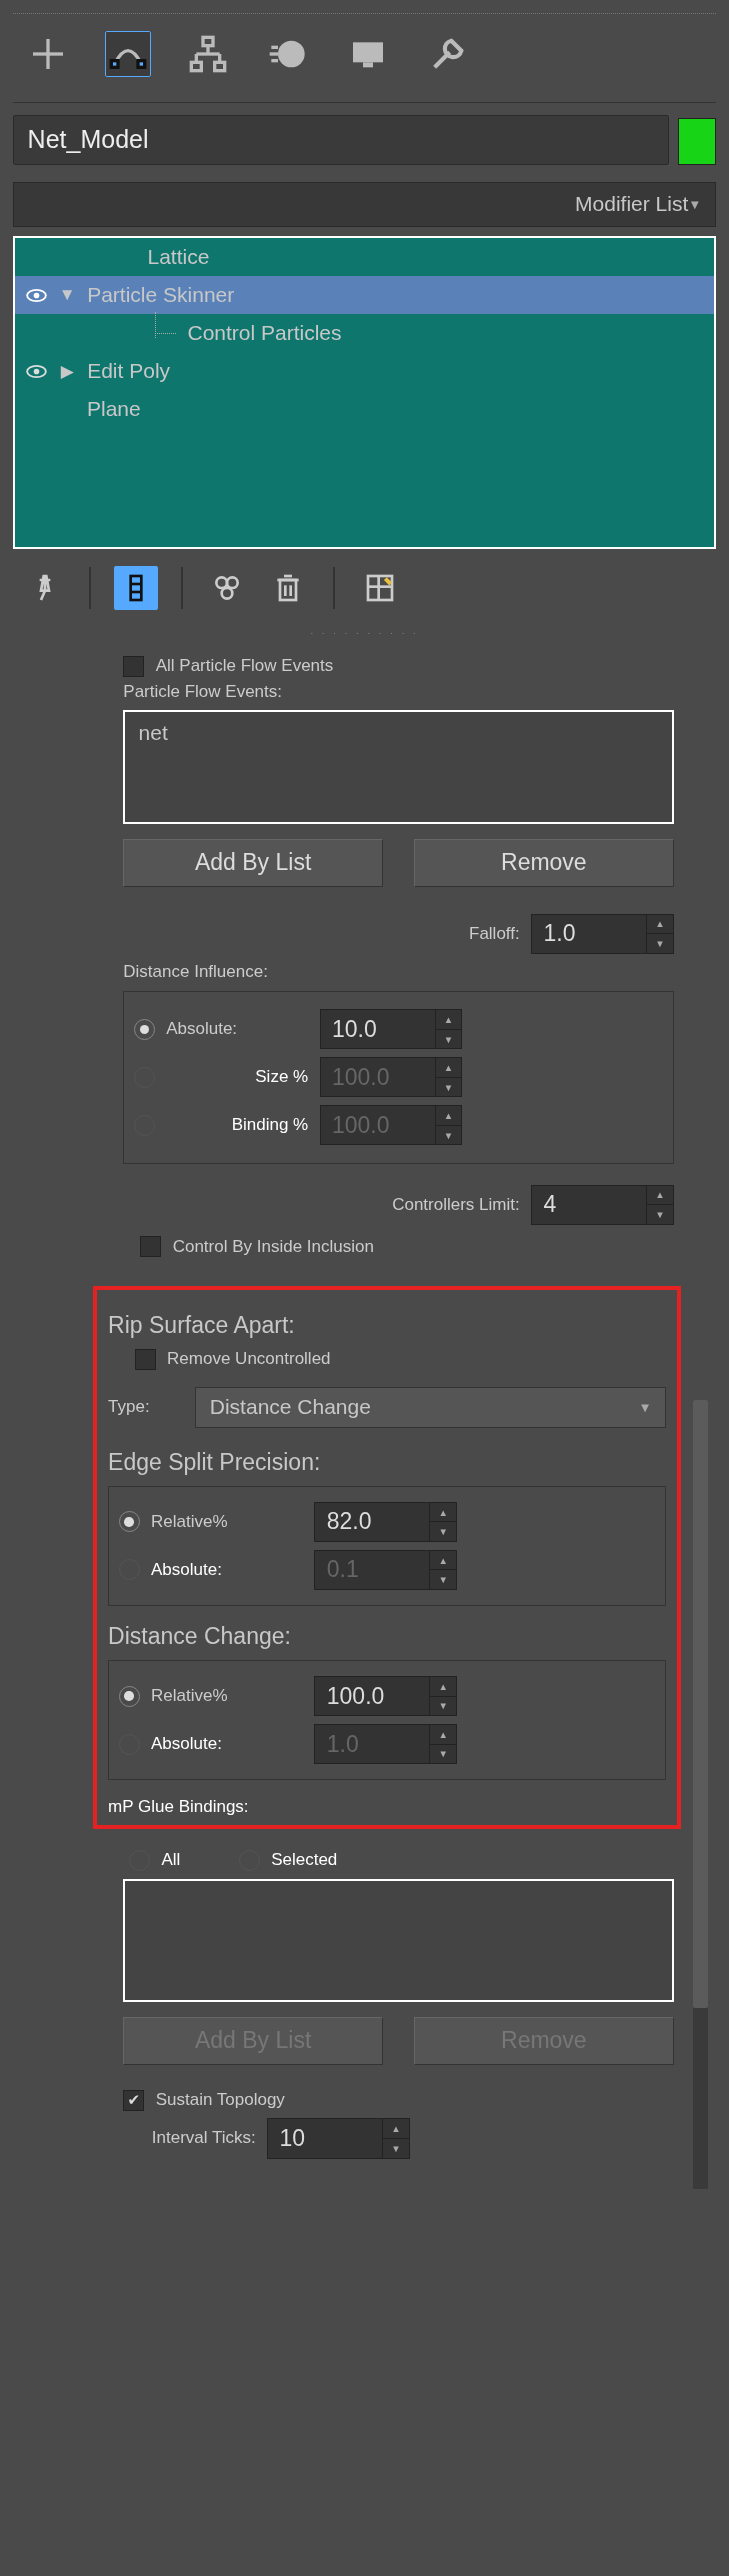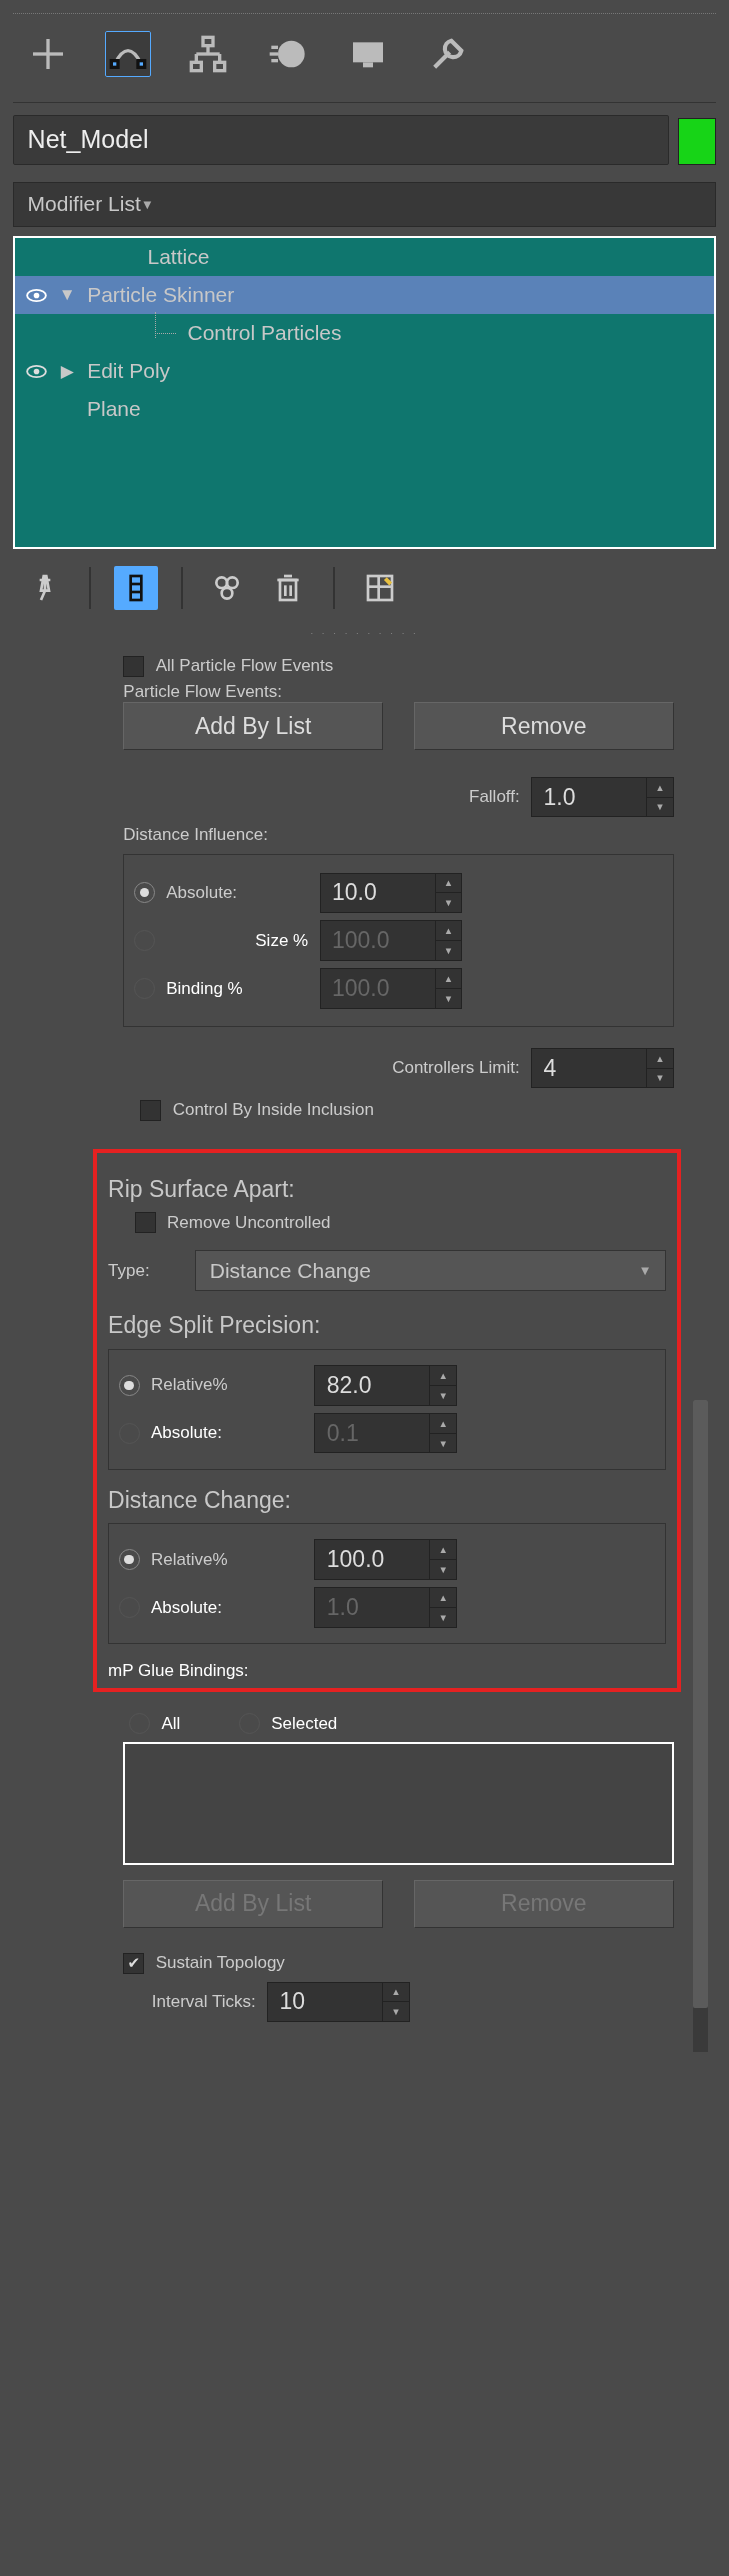--- a/index.html
+++ b/index.html
@@ -8,21 +8,21 @@
   
   .tabs { display: flex; align-items: center; gap: 34px; padding: 17px 11.4px 25px 11.4px; border-top: 1.9px dotted #777; border-bottom: 1.9px solid #333; }
   .tab-icon { width: 46px; height: 46px; display: flex; align-items: center; justify-content: center; color: #bbb; }
   .tab-icon.sel { outline: 1.9px solid #55aaff; outline-offset: -1.9px; background: #3c3c3c; border-radius: 1.9px; }
   .tab-icon svg { width: 40px; height: 40px; stroke: #bbb; fill: none; stroke-width: 2; }
   
   .name-row { display: flex; align-items: flex-end; gap: 9px; margin: 11.4px 0 17px 0; }
   .name-input { flex: 1; background: #3a3a3a; border: 0.9px solid #2a2a2a; padding: 9.5px 13.3px; color: #eee; font-size: 25px; border-radius: 1.9px; }
   .color-swatch { width: 38px; height: 47px; background: #17d417; border: 0.9px solid #222; }
   
-  .modlist { background: #383838; border: 0.9px solid #2a2a2a; padding: 9.5px 13.3px; color: #ccc; font-size: 23px; display: flex; justify-content: flex-start; align-items: center; margin-bottom: 9.5px; }
+  .modlist { background: #383838; border: 0.9px solid #2a2a2a; padding: 9.5px 13.3px; color: #ccc; font-size: 23px; display: flex; justify-content: flex-end; align-items: center; margin-bottom: 9.5px; }
   .dd-arrow { font-size: 13.3px; color: #aaa; }
   
   .stack { border: 2.8px solid #fff; background: #0f766e; height: 313px; }
   .stack-row { display: flex; align-items: center; height: 38px; padding-left: 5.7px; font-size: 23px; }
   .stack-row .eye { width: 32px; display: flex; justify-content: center; }
   .stack-row .exp { width: 28.5px; display: flex; justify-content: center; font-size: 17px; }
   .stack-row .lbl { flex: 1; padding-left: 5.7px; }
   .stack-row.dim { color: #8b8b8b; }
   .stack-row.dim .lbl { padding-left: 66px; }
   .stack-row.sel { background: #5a82b8; color: #fff; }
@@ -207,20 +207,23 @@
 
   <div class="drag-dots">· · · · · · · · · ·</div>
 
   <div style="position:relative;">
     <div class="params">
       <div class="chk">
         <div class="chk-box"></div>
         <span class="label">All Particle Flow Events</span>
       </div>
       <div class="label">Particle Flow Events:</div>
+      <div class="listbox">
+        <div>net</div>
+      </div>
       <div class="btn-row">
         <div class="btn">Add By List</div>
         <div class="btn">Remove</div>
       </div>
 
       <div class="row" style="margin-top:26.6px;justify-content:flex-end;">
         <span class="label">Falloff:</span>
         <div class="spinner">
           <div class="val">1.0</div>
           <div class="arrows">
@@ -249,21 +252,21 @@
           <div class="spinner">
               <div class="val dim">100.0</div>
               <div class="arrows">
                 <div>▲</div>
                 <div>▼</div>
               </div>
             </div>
         </div>
         <div class="row">
           <div class="radio dim"></div>
-          <span class="label dim" style="width:142px;">Binding %</span>
+          <span class="label dim" style="width:142px;text-align:right;">Binding %</span>
           <div class="spinner">
               <div class="val dim">100.0</div>
               <div class="arrows">
                 <div>▲</div>
                 <div>▼</div>
               </div>
             </div>
         </div>
       </div>
 

